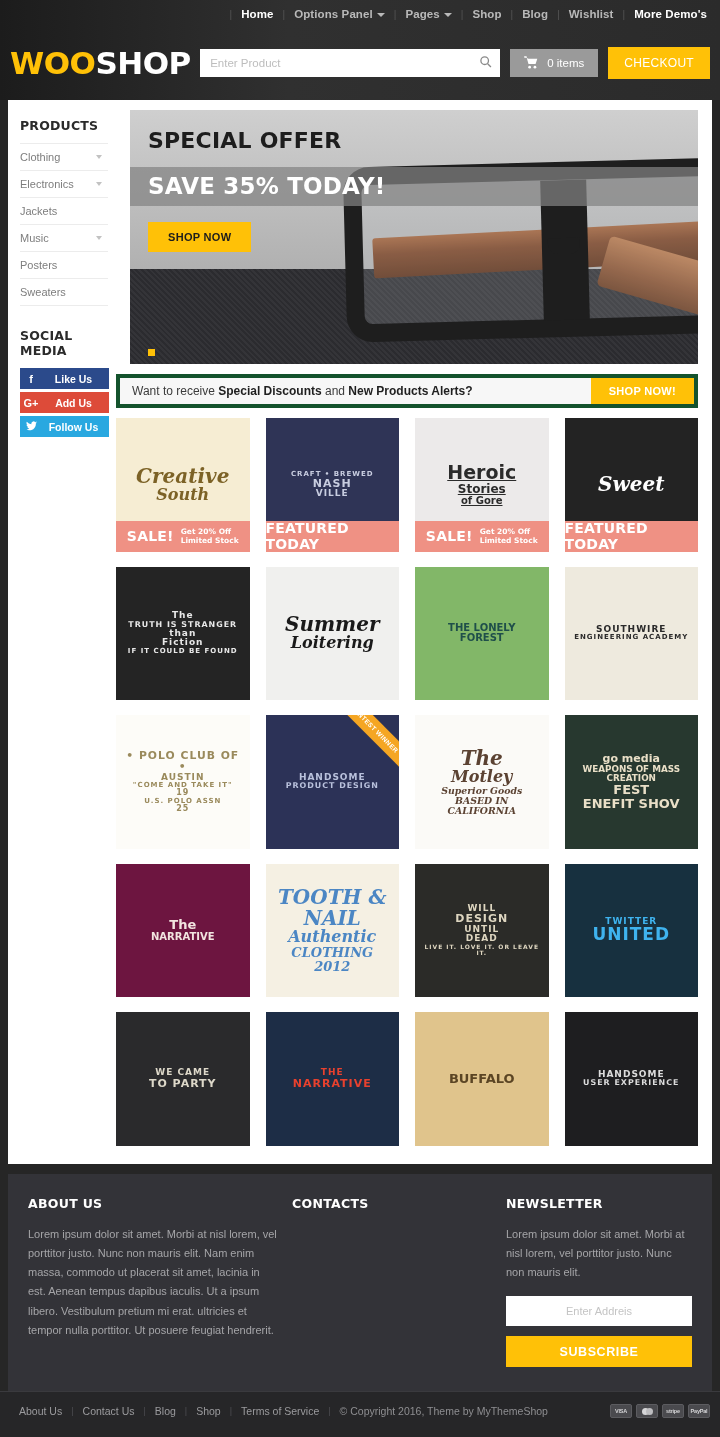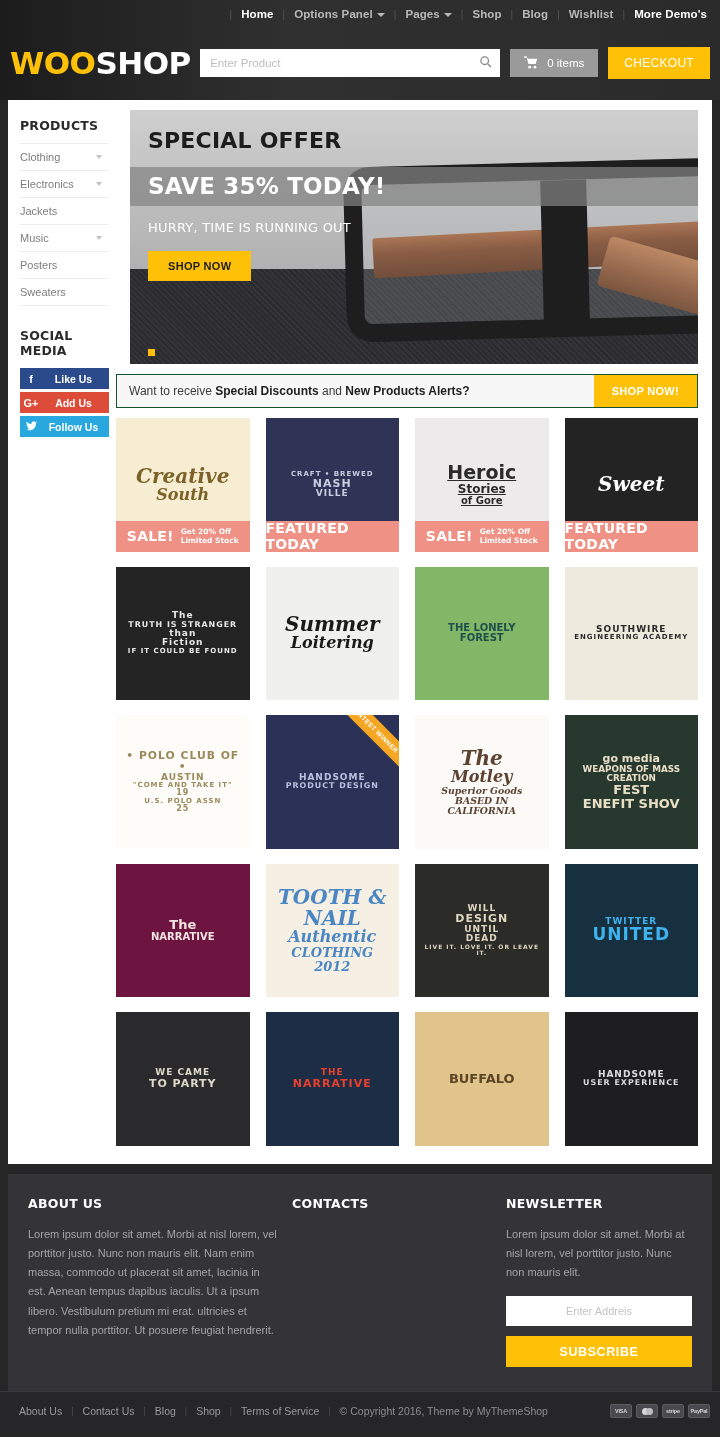--- a/index.html
+++ b/index.html
@@ -295,21 +295,21 @@
     font-family: "Liberation Sans", sans-serif;
   }
   .hero-dots { position: absolute; left: 18px; bottom: 8px; display: flex; gap: 5px; }
   .hero-dot { width: 7px; height: 7px; background: #ffc107; cursor: pointer; }
 
   
   .promo {
     margin-top: 10px;
     height: 34px;
     background: #f7f7f7;
-    border: 1px solid #14532d;
+    border: 4px solid #14532d;
     display: flex;
     align-items: center;
     padding-left: 12px;
   }
   .promo-text { font-size: 12px; color: #3b3b3b; }
   .promo-text b { font-weight: bold; color: #1f1f1f; }
   .promo-btn {
     margin-left: auto;
     background: #ffc107;
     color: #ffffff;
@@ -570,21 +570,20 @@
         <div class="temple-wood2"></div>
         <div class="glasses-frame"></div>
         <div class="glasses-divider"></div>
         <div class="glasses-bridge"></div>
       </div>
       <div class="hero-text">
         <div class="hero-h1">SPECIAL OFFER</div>
         <div class="hero-h2-band">
           <span class="hero-h2">SAVE 35% TODAY!</span>
         </div>
-        <div class="hero-h3">HURRY, TIME IS RUNNING OUT</div>
         <button class="hero-cta">SHOP NOW</button>
       </div>
       <div class="hero-dots">
         <span class="hero-dot"></span>
       </div>
     </section>
 
     <section class="promo">
       <div class="promo-text">
         <span>Want to receive </span><b>Special Discounts</b><span> and </span><b>New Products Alerts?</b>

